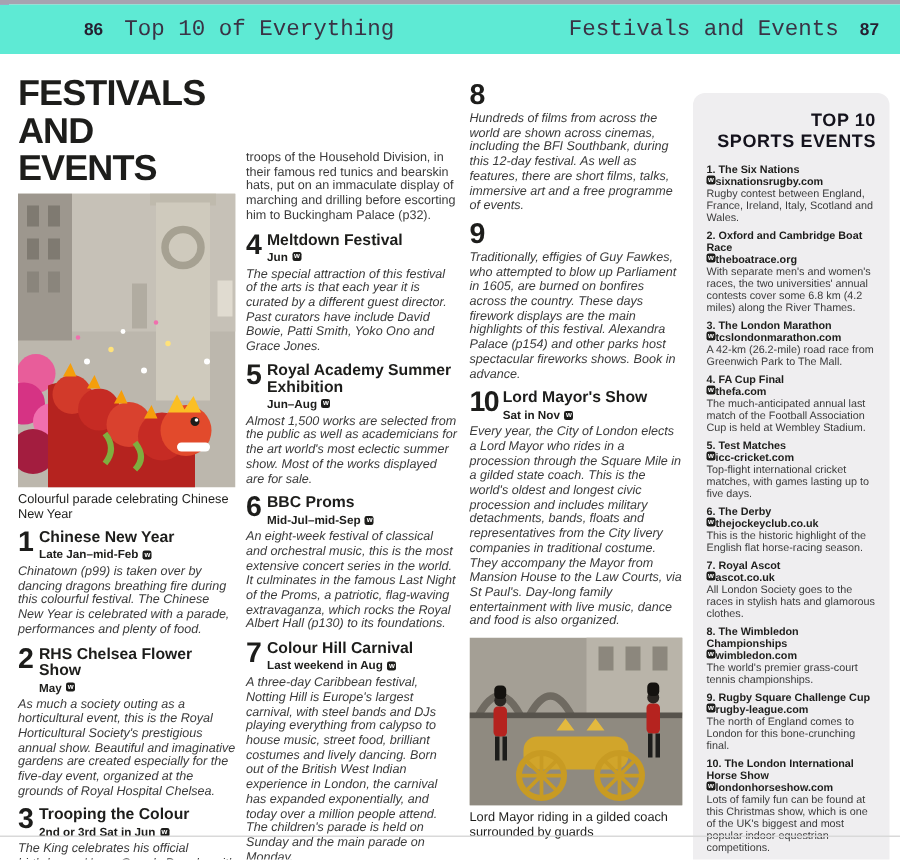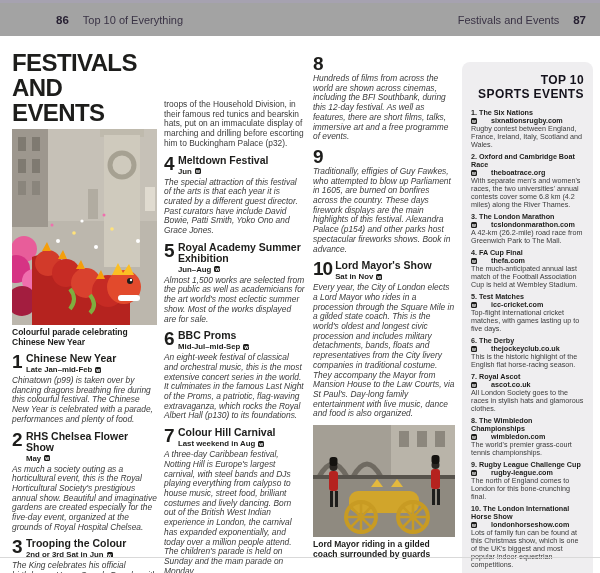--- a/index.html
+++ b/index.html
@@ -6,39 +6,39 @@
   body{
     width:600px;height:573px;overflow:hidden;background:#ffffff;
     font-family:"Liberation Sans","DejaVu Sans",sans-serif;
     color:#1d1d1b;position:relative;
   }
   .top-edge{position:absolute;left:0;top:0;width:600px;height:3px;background:#a6a2b0;}
   .corner-tab{position:absolute;left:0;top:3px;width:6px;height:15px;background:#e6007e;}
   
   .pageheader{
     position:absolute;left:0;top:3px;width:600px;height:33px;
-    background:#a3a3a3;display:flex;align-items:center;justify-content:space-between;
+    background:#5eead4;display:flex;align-items:center;justify-content:space-between;
     box-sizing:border-box;padding:0 14px 0 56px;
   }
   .ph-left,.ph-right{display:flex;align-items:baseline;gap:14px;}
   .ph-num{font-weight:bold;font-size:11.5px;color:#261f31;}
-  .ph-title{font-size:11px;color:#3a3345;}
+  .ph-title{font-size:15px;color:#3a3345;font-family:Liberation Mono, monospace;}
   
   .col{position:absolute;box-sizing:border-box;}
   .col1{left:12px;top:50px;width:145px;}
   .col2{left:164px;top:100px;width:141px;}
   .col3{left:313px;top:55px;width:142px;}
   .big-title{
     margin:0 0 4px 0;font-size:24px;line-height:25px;font-weight:bold;
     letter-spacing:-0.6px;color:#1d1d1b;
   }
   .photo{margin:0;padding:0;line-height:0;}
   .photo svg{display:block;}
   .caption{
-    font-size:8.5px;font-weight:bold;line-height:9.5px;color:#1d1d1b;
+    font-size:8.5px;font-weight:normal;line-height:9.5px;color:#1d1d1b;
     margin:3px 0 6px 0;
   }
   .body{font-size:8.4px;line-height:9.7px;color:#3b3b3b;margin:0;}
   .cont{margin-bottom:6px;}
   
   .feat{margin-bottom:6px;}
   .feat-head{display:flex;gap:3px;align-items:flex-start;}
   .feat-num{
     font-size:19px;font-weight:bold;line-height:17px;letter-spacing:-1px;
     color:#1d1d1b;flex:0 0 auto;min-width:11px;
@@ -57,21 +57,21 @@
   .web-icon::after{content:"w";}
   
   .sidebar{
     position:absolute;left:462px;top:62px;width:131px;
     background:#efeef0;border-radius:8px;box-sizing:border-box;
     padding:12px 9px 10px 9px;
   }
   .sb-title{text-align:right;font-weight:bold;font-size:12px;line-height:13.5px;letter-spacing:0.4px;color:#14121c;margin-bottom:8px;}
   .sb-item{margin-bottom:4px;}
   .sb-name{font-weight:bold;font-size:7.2px;line-height:8px;color:#1d1d1b;}
-  .sb-site{font-weight:bold;font-size:7.2px;line-height:8px;color:#1d1d1b;display:flex;align-items:center;gap:14px;}
+  .sb-site{font-weight:bold;font-size:7.2px;line-height:8px;color:#1d1d1b;display:flex;gap:0;}
   .sb-desc{font-size:7.2px;line-height:8px;color:#3b3b3b;}
   .bottom-edge{position:absolute;left:0;top:557px;width:600px;height:1px;background:#d9d9d9;}
 </style>
 </head>
 <body>
 
 <div class="top-edge"></div>
 <div class="corner-tab"></div>
 
 <header class="pageheader">
@@ -398,21 +398,21 @@
   <div class="sb-item">
     <div class="sb-name"><span class="sb-num">8.</span> <span class="sb-nm">The Wimbledon Championships</span></div>
     <div class="sb-site">
           <i class="web-icon"></i>
           <span class="sb-url">wimbledon.com</span>
         </div>
     <div class="sb-desc">The world's premier grass-court tennis championships.</div>
   </div>
 
   <div class="sb-item">
-    <div class="sb-name"><span class="sb-num">9.</span> <span class="sb-nm">Rugby League Challenge Cup</span></div>
+    <div class="sb-name"><span class="sb-num">9.</span> <span class="sb-nm">Rugby Square Challenge Cup</span></div>
     <div class="sb-site">
           <i class="web-icon"></i>
           <span class="sb-url">rugby-league.com</span>
         </div>
     <div class="sb-desc">The north of England comes to London for this bone-crunching final.</div>
   </div>
 
   <div class="sb-item">
     <div class="sb-name"><span class="sb-num">10.</span> <span class="sb-nm">The London International Horse Show</span></div>
     <div class="sb-site">

